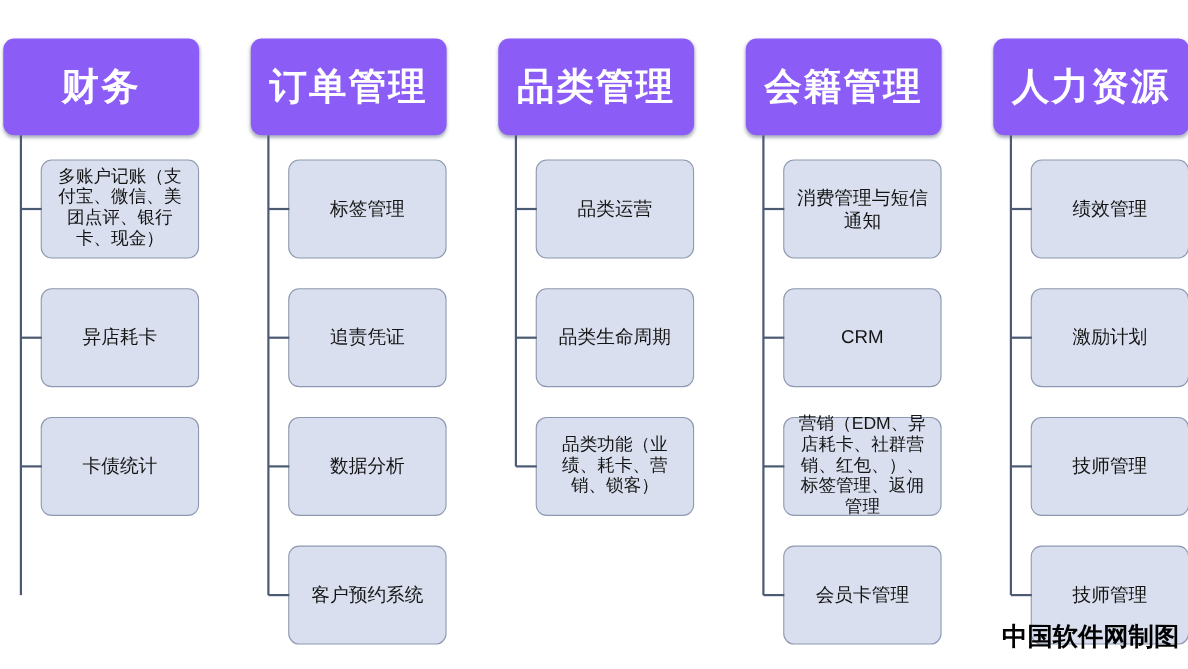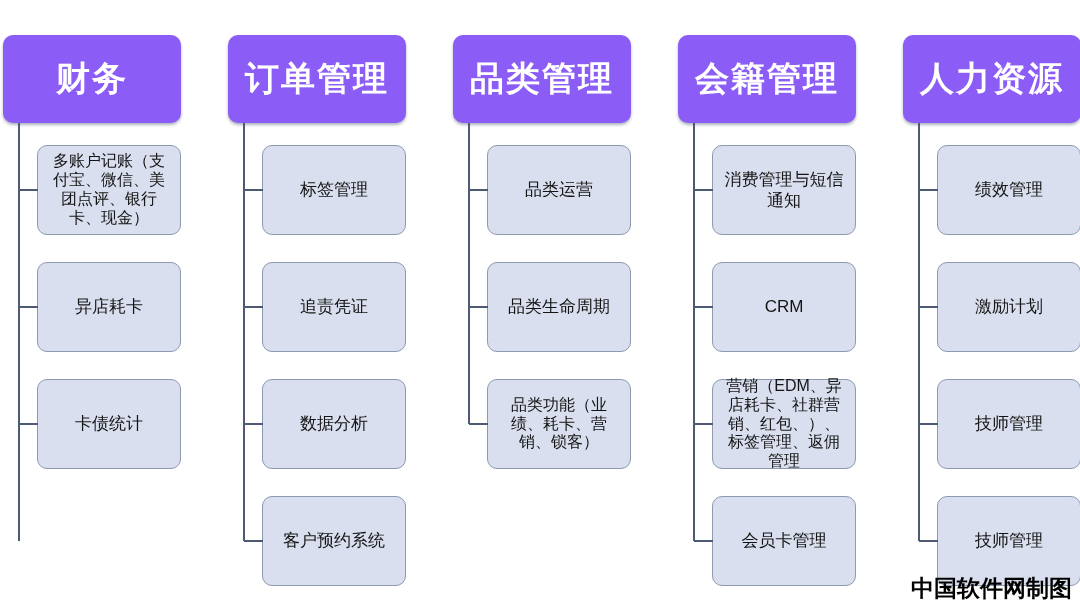--- a/index.html
+++ b/index.html
@@ -69,21 +69,21 @@
     top:50%;
     margin-top:-1px;
     width:19px;
     height:2px;
     background:#4d5a74;
   }
   .child.long { font-size:16px; line-height:1.18; padding:0 8px; }
   .credit {
     position:absolute;
     right:8px;
-    bottom:4px;
+    bottom:14px;
     font-size:23px;
     font-weight:700;
     color:#000000;
   }
 </style>
 </head>
 <body>
 
 <div class="columns">
 

